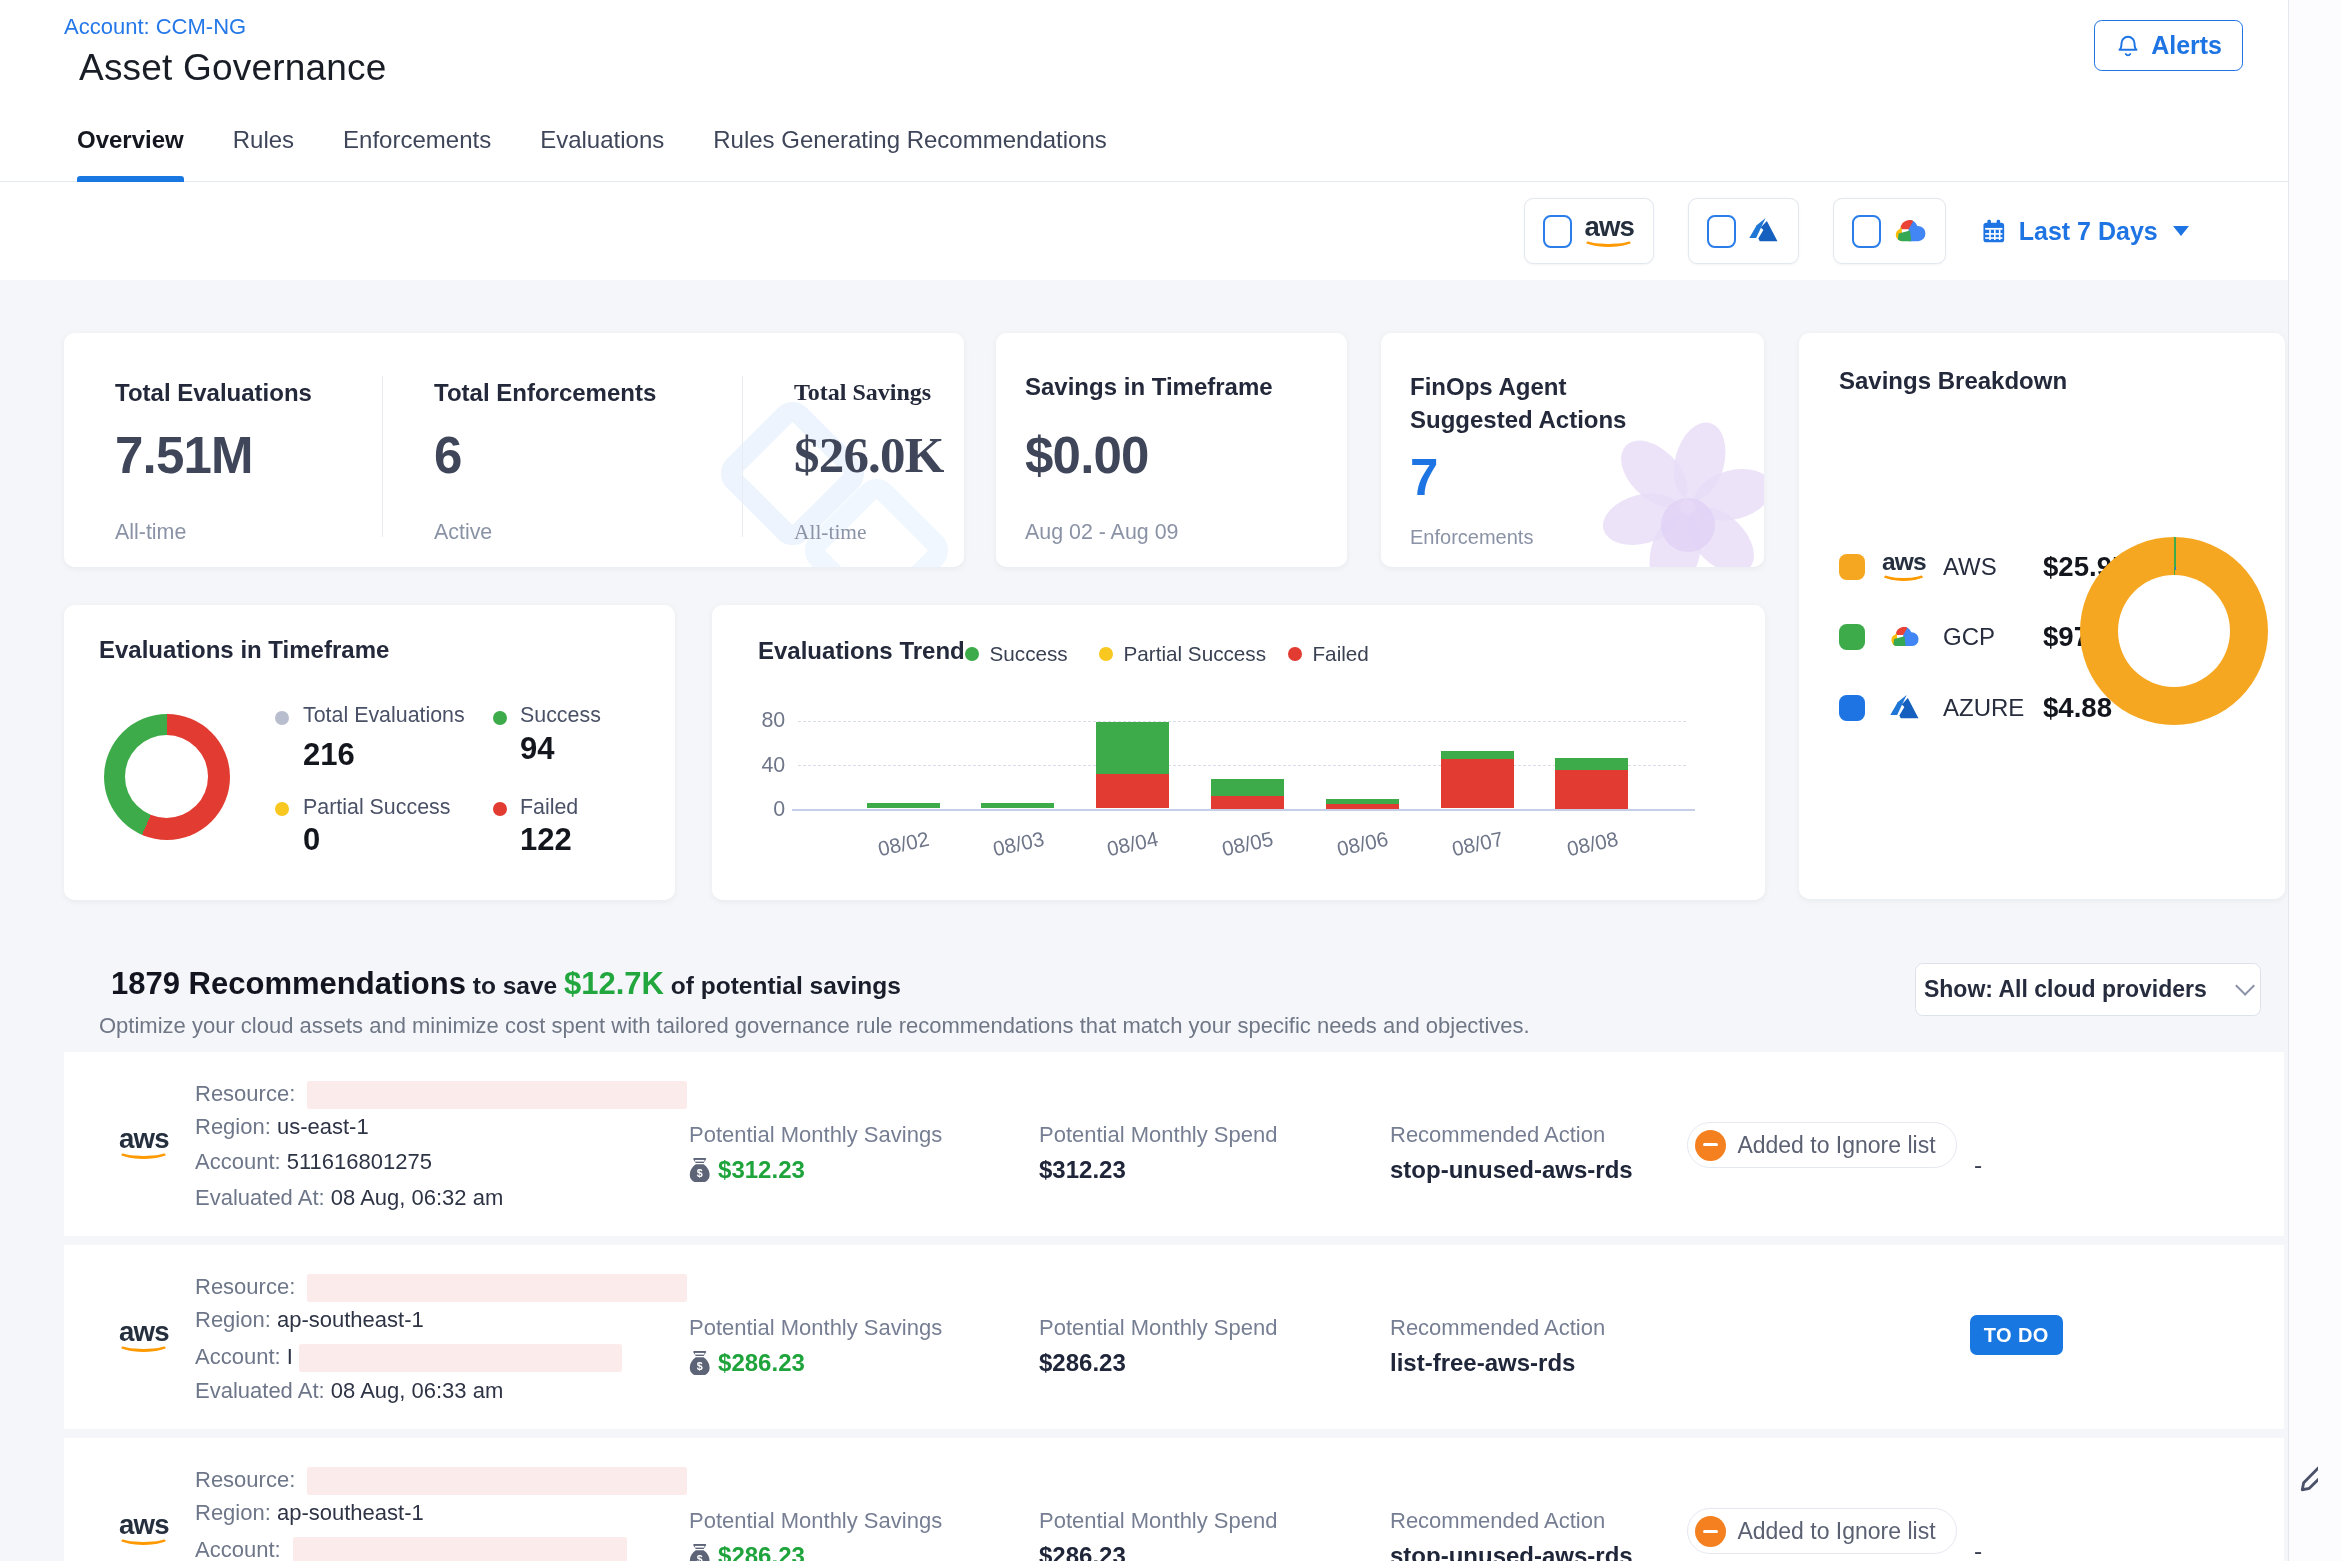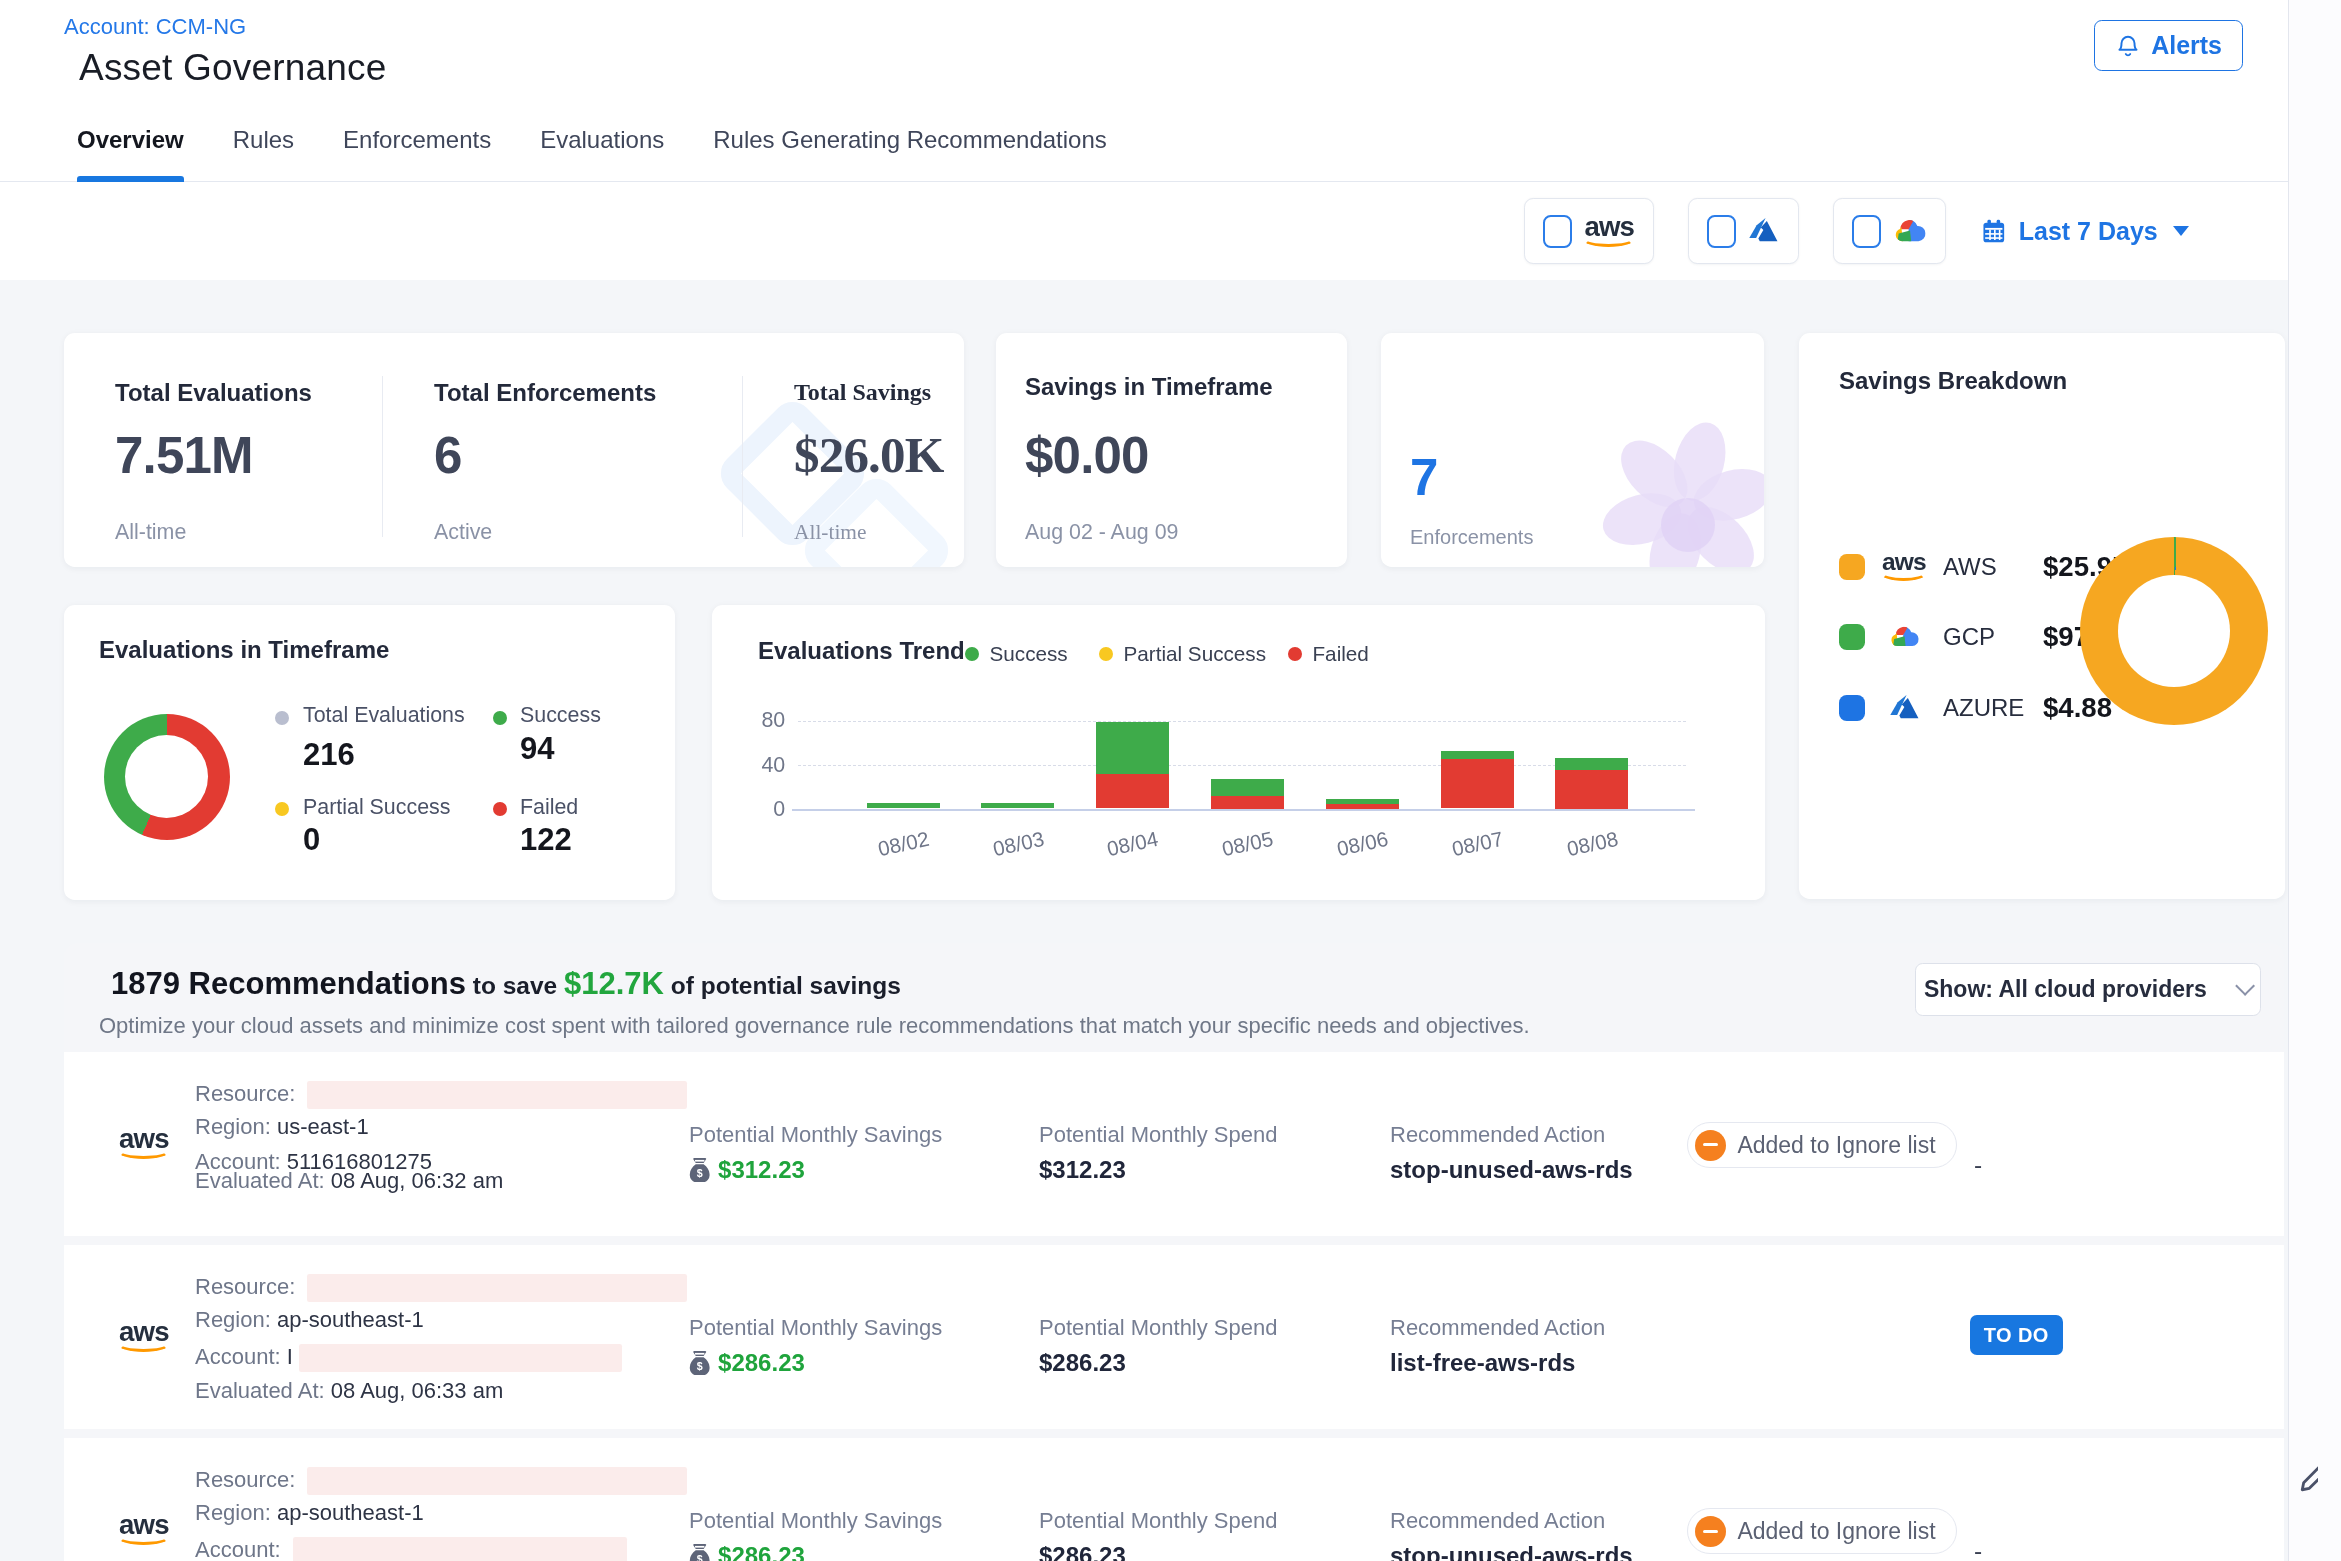--- a/index.html
+++ b/index.html
@@ -215,20 +215,21 @@
   <div id="card-finops" class="card pad-card">
     <div id="flower-wm" style="position: absolute; right: -23px; bottom: -38px; width: 199px; height: 184px;">
         <div class="petal" style="left: 75px; top: 46px; transform: rotate(15deg) translateY(-47px);"></div>
         <div class="petal" style="left: 75px; top: 46px; transform: rotate(75deg) translateY(-47px);"></div>
         <div class="petal" style="left: 75px; top: 46px; transform: rotate(135deg) translateY(-47px);"></div>
         <div class="petal" style="left: 75px; top: 46px; transform: rotate(195deg) translateY(-47px);"></div>
         <div class="petal" style="left: 75px; top: 46px; transform: rotate(255deg) translateY(-47px);"></div>
         <div class="petal" style="left: 75px; top: 46px; transform: rotate(315deg) translateY(-47px);"></div>
         <div style="position: absolute; left: 73px; top: 77px; width: 54px; height: 54px; border-radius: 50%; background: rgb(224, 210, 246); opacity: 0.85;"></div>
       </div>
+    <div class="card-title" style="width:253px;">FinOps Agent Suggested Actions</div>
     <div class="stat-value" style="position:absolute;left:29px;top:115px;color:#1E74E3;">7</div>
     <div class="stat-sub" style="position:absolute;left:29px;top:193px;font-size:20px;">Enforcements</div>
   </div>
 
   <div id="card-breakdown" class="card">
     <div class="card-title" style="position:absolute;left:40px;top:34px;">Savings Breakdown</div>
     <div id="bd-legend">
         <div class="bd-row" style="top: 215px;">
           <span class="chip" style="background: rgb(246, 167, 33);"></span>
           <span style="width: 44px; display: flex; justify-content: center;">
@@ -367,21 +368,21 @@
     <div id="rec-filter">
       <span>Show: All cloud providers</span>
       <i class="chev"></i>
     </div>
     <div id="rec-rows">
         <div class="rec-row">
           <div class="row-logo"><span class="aws-logo">aws</span></div>
           <div class="detail" style="top: 29px;"><span class="lbl">Resource: </span><span class="redact" style="width: 380px;"></span></div>
           <div class="detail" style="top: 64px;"><span class="lbl">Region: </span><span class="val">us-east-1</span></div>
           <div class="detail" style="top: 99px;"><span class="lbl">Account: </span><span class="val">511616801275</span></div>
-          <div class="detail" style="top: 118px;"><span class="lbl">Evaluated At: </span><span class="val">08 Aug, 06:32 am</span></div>
+          <div class="detail" style="top: 135px;"><span class="lbl">Evaluated At: </span><span class="val">08 Aug, 06:32 am</span></div>
           <div class="col-label" style="left: 625px; top: 70px;">Potential Monthly Savings</div>
           <div class="col-value green" style="left: 625px; top: 104px;">
             <svg width="21.4" height="24.5" viewBox="0 0 20 23" style="font-size:31px">
               <path fill="#5D6478" d="M6.3 4.6h7.4l2.3-3.4A.8.8 0 0 0 15.3 0H4.7a.8.8 0 0 0-.7 1.2z"></path>
               <rect x="5.6" y="1.8" width="8.8" height="1.6" fill="#fff"></rect>
               <path fill="#5D6478" d="M13.7 5.8H6.3C3 8.1.8 11.6.8 14.9A7 7 0 0 0 8 23h4a7 7 0 0 0 7.2-8.1c0-3.3-2.2-6.8-5.5-9.1z"></path>
               <text x="10" y="18.2" font-size="10" font-family="Liberation Sans,sans-serif" font-weight="bold" fill="#fff" text-anchor="middle">$</text>
             </svg>
             <span>$312.23</span>
           </div>

